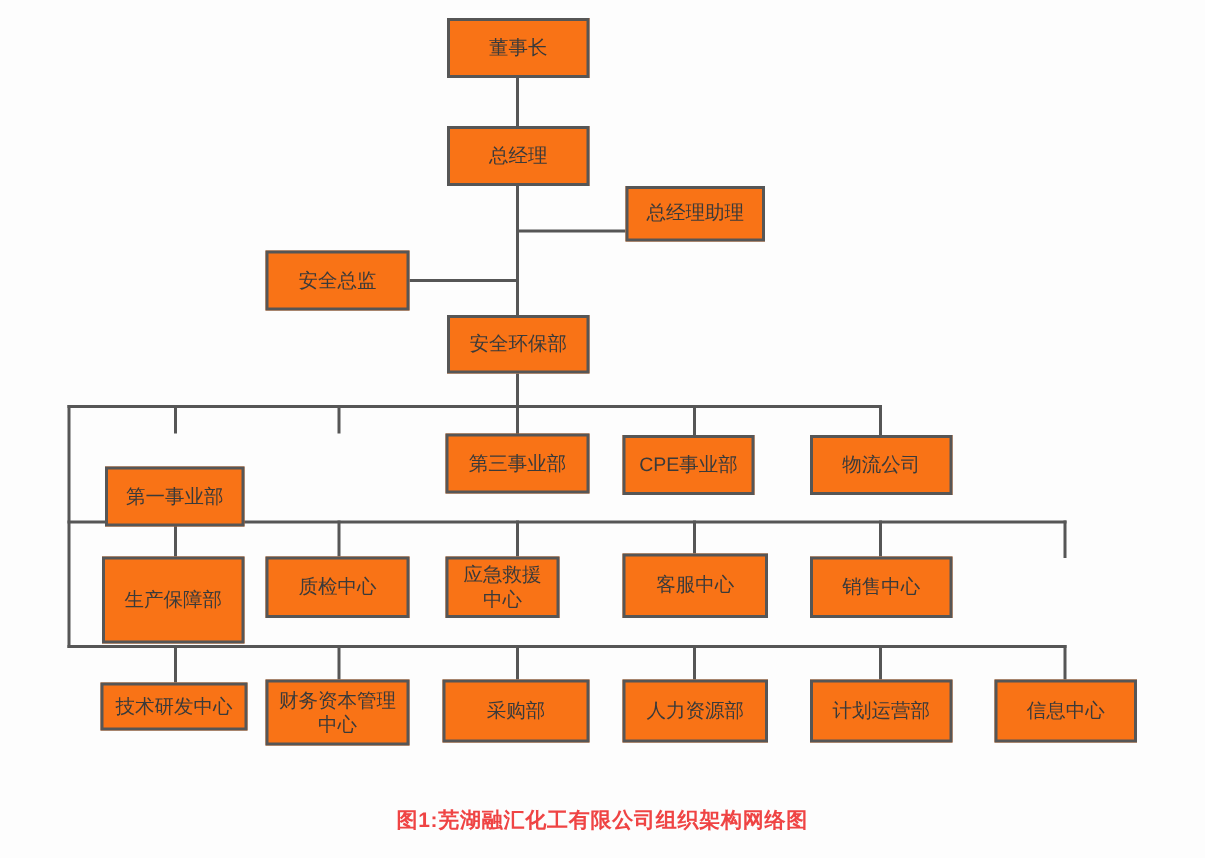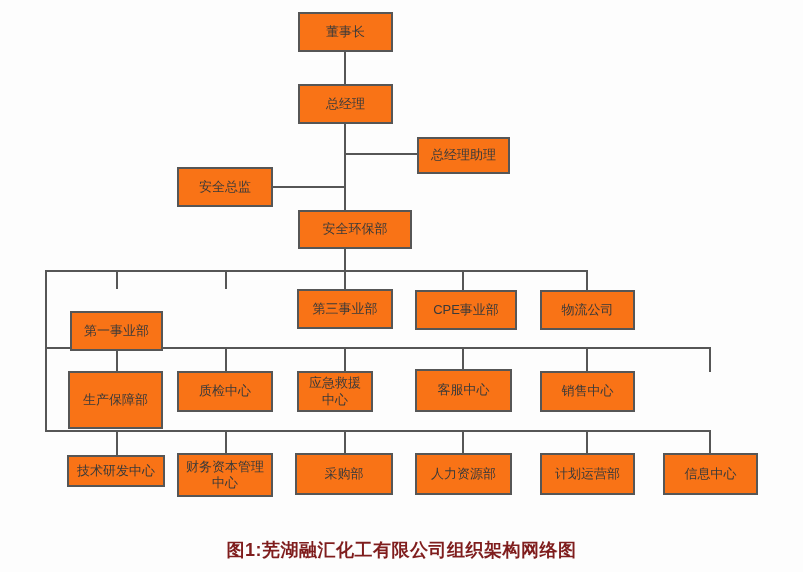--- a/index.html
+++ b/index.html
@@ -22,23 +22,23 @@
     line-height:1.25;
     padding:2px 4px;
   }
   .line{position:absolute;background:#565656;}
   .hline{height:2px;}
   .vline{width:2px;}
   .caption{
     position:absolute;
     left:0;top:538px;width:803px;
     text-align:center;
-    font-size:18px;
+    font-size:14px;
     font-weight:bold;
-    color:#7f1d1d;
+    color:#ef4444;
     letter-spacing:0.5px;
   }
 </style>
 </head>
 <body>
 
 <div class="canvas">
 
   <div class="line vline" style="left:344px;top:52px;height:32px;"></div>
   <div class="line vline" style="left:344px;top:124px;height:86px;"></div>
@@ -68,37 +68,37 @@
   <div class="line vline" style="left:462px;top:430px;height:23px;"></div>
   <div class="line vline" style="left:586px;top:430px;height:23px;"></div>
   <div class="line vline" style="left:709px;top:430px;height:23px;"></div>
 
   <div class="node" style="left:298px;top:12px;width:95px;height:40px;">
     <span>董事长</span>
   </div>
   <div class="node" style="left:298px;top:84px;width:95px;height:40px;">
     <span>总经理</span>
   </div>
-  <div class="node" style="left:417px;top:137px;width:93px;height:37px;">
+  <div class="node" style="left:417px;top:124px;width:93px;height:37px;">
     <span>总经理助理</span>
   </div>
   <div class="node" style="left:177px;top:167px;width:96px;height:40px;">
     <span>安全总监</span>
   </div>
-  <div class="node" style="left:298px;top:210px;width:114px;height:39px;">
+  <div class="node" style="left:298px;top:210px;width:95px;height:39px;">
     <span>安全环保部</span>
   </div>
 
   <div class="node" style="left:70px;top:289px;width:93px;height:40px;margin-top:22px;">
     <span>第一事业部</span>
   </div>
   <div class="node" style="left:297px;top:289px;width:96px;height:40px;">
     <span>第三事业部</span>
   </div>
-  <div class="node" style="left:415px;top:290px;width:102px;height:40px;">
+  <div class="node" style="left:415px;top:290px;width:88px;height:40px;">
     <span>CPE事业部</span>
   </div>
   <div class="node" style="left:540px;top:290px;width:95px;height:40px;">
     <span>物流公司</span>
   </div>
 
   <div class="node" style="left:68px;top:371px;width:95px;height:58px;">
     <span>生产保障部</span>
   </div>
   <div class="node" style="left:177px;top:371px;width:96px;height:41px;">

